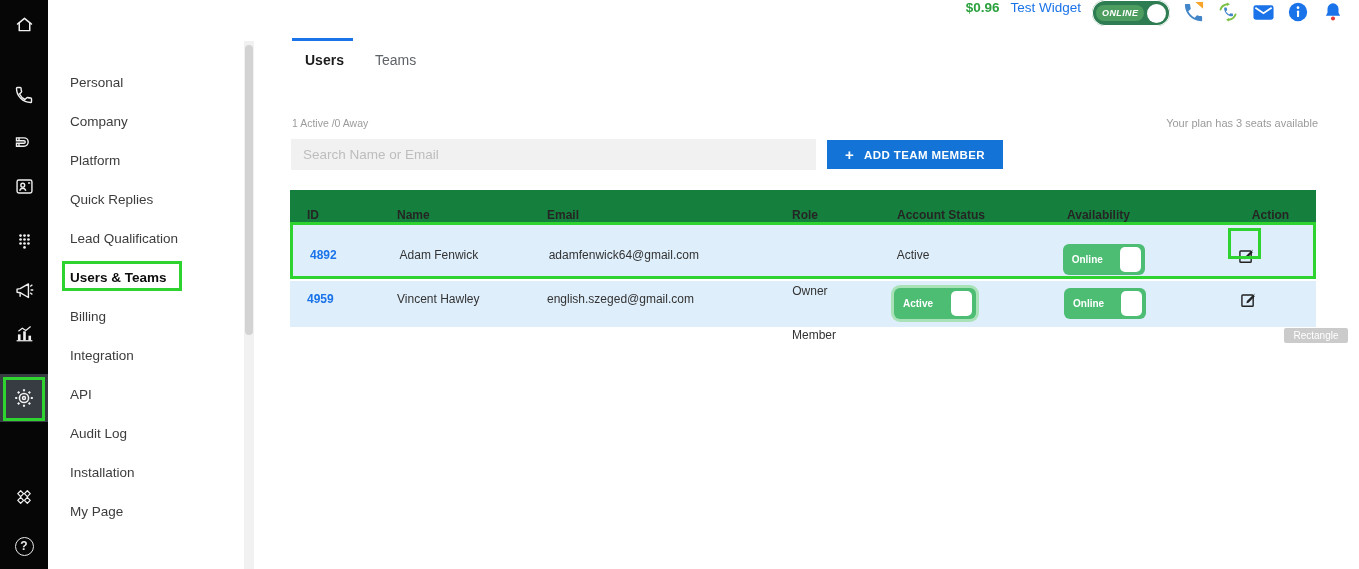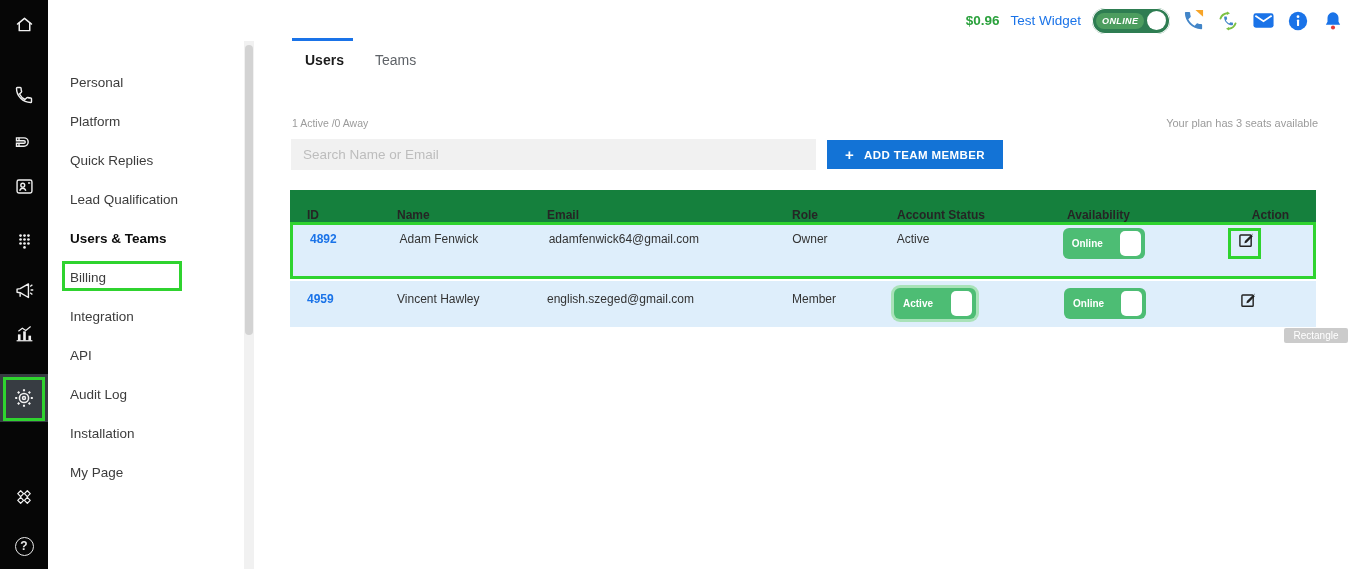--- a/index.html
+++ b/index.html
@@ -18,21 +18,21 @@
   .app-icon { position:absolute; left:0; width:48px; height:40px; display:flex; align-items:center; justify-content:center; cursor:pointer; }
   .app-icon svg { display:block; }
   .active-block { position:absolute; left:0; top:374px; width:48px; height:48px; background:#373c42; }
   .help-circle { width:19px; height:19px; border:1.6px solid #e8e8e8; border-radius:50%; color:#e8e8e8; font-size:12px; font-weight:bold; display:flex; align-items:center; justify-content:center; }
 
   
   .topbar { left:48px; top:0; width:1311px; height:41px; background:#fff; z-index:3; }
   .topbar-border { left:48px; top:40px; width:1311px; height:1px; background:#e4e4e4; z-index:2; }
   .title-wrap { position:absolute; left:22px; top:0; height:41px; display:flex; align-items:center; gap:8px; }
   .page-title { font-size:15px; font-weight:bold; color:#262626; }
-  .top-right { position:absolute; right:14px; top:0; height:41px; display:flex; align-items:center; gap:11px; }
+  .top-right { position:absolute; right:14px; top:0; height:41px; display:flex; align-items:flex-start; gap:11px; }
   .balance { color:#2aa13c; font-weight:bold; font-size:13.5px; }
   .widget-link { color:#1a73e8; font-size:13.5px; cursor:pointer; }
   .status-pill { width:78px; height:26px; border-radius:13px; background:#2e7d52; display:flex; align-items:center; padding:0 4px; cursor:pointer; box-shadow:0 0 0 1px #fff inset; }
   .status-pill .pl { background:#4c9d5f; color:#fff; font-size:9px; font-weight:800; font-style:italic; letter-spacing:.4px; padding:3px 6px; border-radius:9px; }
   .status-pill .pk { width:19px; height:19px; border-radius:50%; background:#fff; margin-left:auto; }
   .tb-icon { width:24px; height:24px; display:flex; align-items:center; justify-content:center; cursor:pointer; }
 
   
   .sub-sidebar { left:48px; top:41px; width:196px; height:528px; background:#fff; padding-top:22px; z-index:2; }
   .nav-item { height:39px; display:flex; align-items:center; padding-left:22px; font-size:13.5px; color:#3c3c3c; cursor:pointer; }
@@ -51,25 +51,25 @@
   .search-input { left:291px; top:139px; width:525px; height:31px; background:#f1f1f1; border:none; outline:none; padding:0 12px; font-size:13.5px; color:#444; font-family:Liberation Sans, sans-serif; }
   .search-input::placeholder { color:#bdbdbd; }
   .add-btn { left:827px; top:140px; width:176px; height:29px; background:#1373d6; color:#fff; border:none; font-size:11.5px; font-weight:bold; letter-spacing:.4px; display:flex; align-items:center; justify-content:center; gap:10px; cursor:pointer; font-family:"Liberation Sans",sans-serif; }
   .add-btn .plus { font-size:15px; font-weight:bold; }
 
   
   .utable { left:290px; top:190px; width:1026px; }
   .trow { display:flex; width:1026px; }
   .thead { height:32px; background:#15803d; align-items:flex-end; }
   .th { font-size:12px; font-weight:bold; color:#252525; }
-  .c0{width:90px;} .c1{width:150px;} .c2{width:245px;} .c3{width:105px;} .c4{width:170px;} .c5{width:175px;} .c6{width:91px;}
+  .c0{width:90px;} .c1{width:150px;} .c2{width:245px;} .c3{width:105px;margin-top:36px;} .c4{width:170px;} .c5{width:175px;} .c6{width:91px;}
   .cell { padding-left:17px; }
   .c6.cell { padding-left:0; text-align:center; }
   .body-row { background:#deeefb; align-items:flex-start; }
-  .row-0 { height:57px; border:3px solid #2fd32f; padding-top:3px; }
+  .row-0 { height:57px; border:3px solid #2fd32f; padding-top:19px; }
   .row-1 { height:46px; margin-top:2px; padding-top:7px; }
   .td { font-size:12px; color:#333; padding-top:4px; }
   .id-link { color:#1a73e8; font-weight:bold; cursor:pointer; }
   .toggle { width:82px; height:31px; background:#4dbd74; border-radius:6px; display:flex; align-items:center; margin-left:14px; cursor:pointer; }
   .toggle .tlabel { color:#fff; font-size:10px; font-weight:bold; margin-left:9px; }
   .toggle .knob { width:21px; height:25px; background:#fff; border-radius:5px; margin-left:auto; margin-right:4px; }
   .toggle.ringed { box-shadow:0 0 0 3px #a9e2b9; }
   .edit-btn { margin-left:13px; margin-top:2px; width:22px; height:22px; background:transparent; border:none; cursor:pointer; padding:0; }
 
   
@@ -201,20 +201,21 @@
           <path fill="#1a73e8" d="M12 2.5a6 6 0 0 0-6 6v4.2L4.2 16h15.6L18 12.7V8.5a6 6 0 0 0-6-6z"></path>
           <circle cx="12" cy="19" r="2.2" fill="#e53935"></circle>
         </svg>
     </span>
   </div>
 </header>
 <div class="abs topbar-border"></div>
 
 <nav class="abs sub-sidebar">
   <div class="nav-item">Personal</div>
+  <div class="nav-item">Company</div>
   <div class="nav-item">Platform</div>
   <div class="nav-item">Quick Replies</div>
   <div class="nav-item">Lead Qualification</div>
   <div class="nav-item active">Users &amp; Teams</div>
   <div class="nav-item">Billing</div>
   <div class="nav-item">Integration</div>
   <div class="nav-item">API</div>
   <div class="nav-item">Audit Log</div>
   <div class="nav-item">Installation</div>
   <div class="nav-item">My Page</div>

